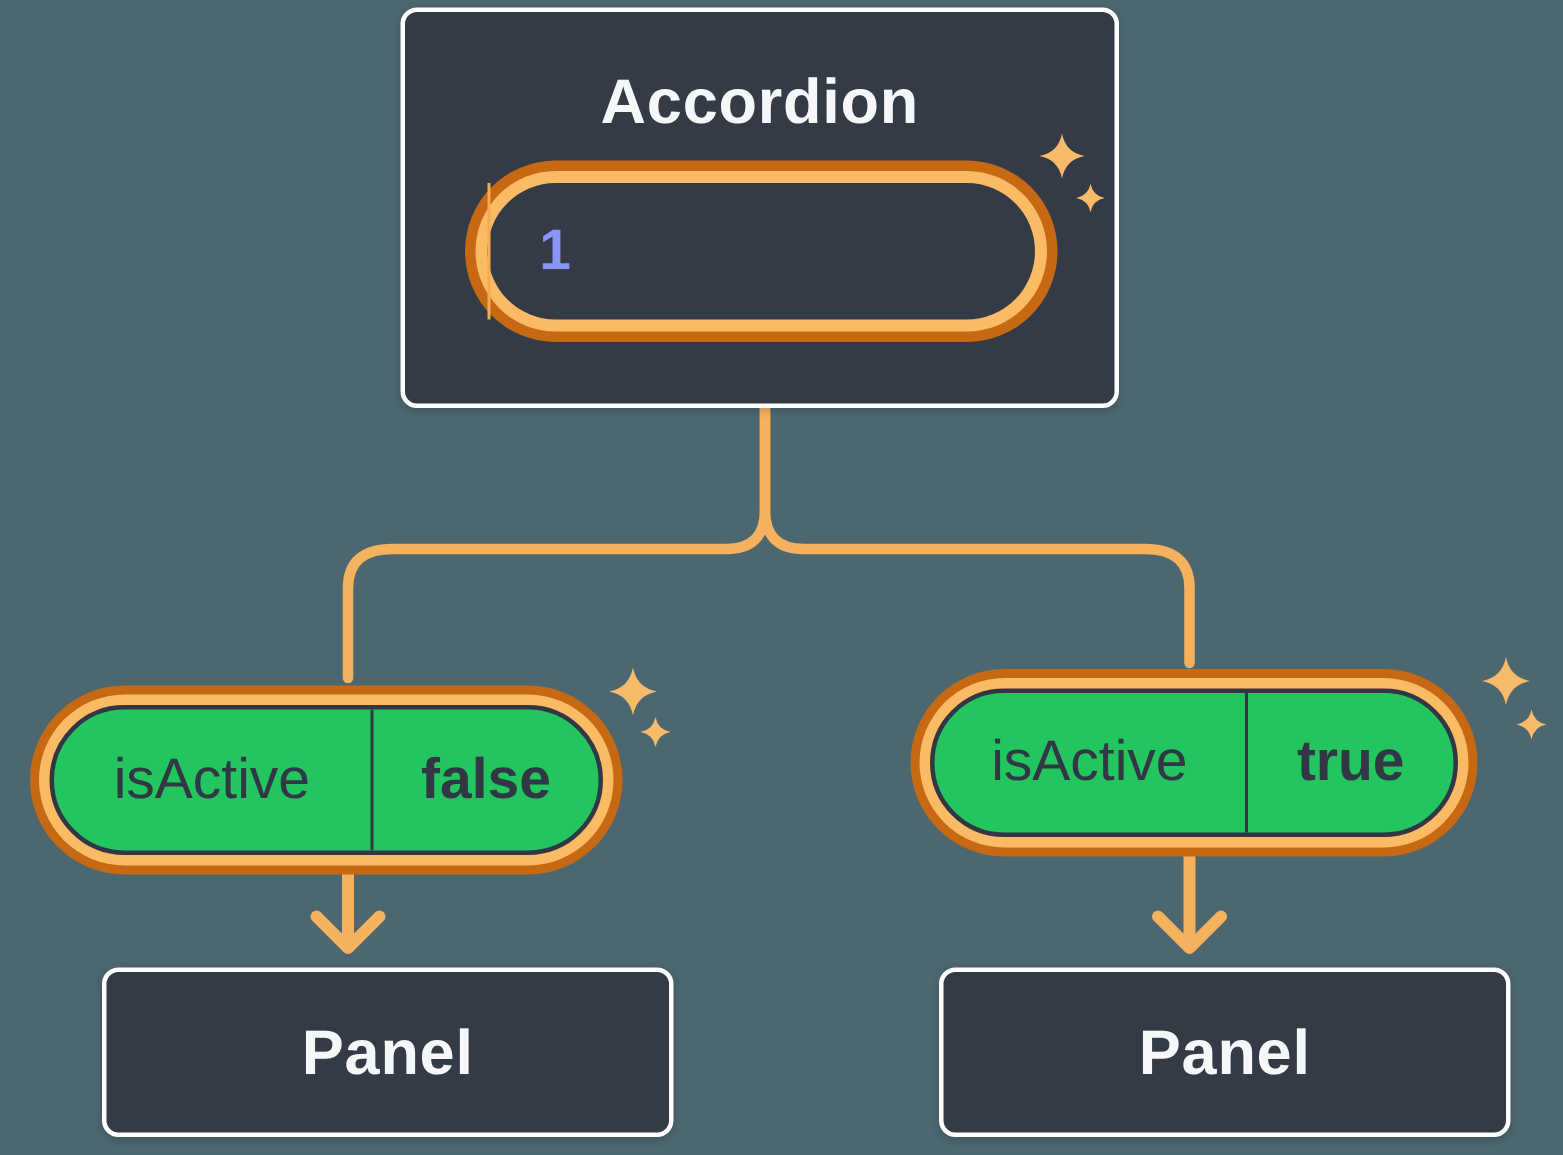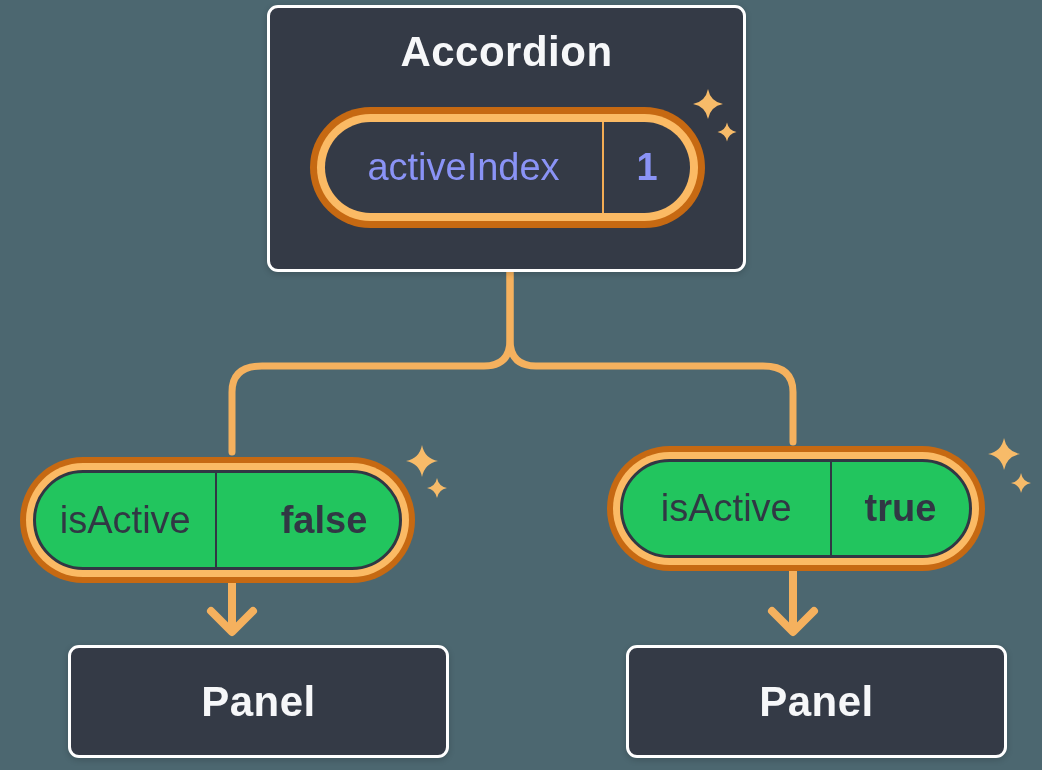--- a/index.html
+++ b/index.html
@@ -32,21 +32,21 @@
     border-radius: 11px;
     box-sizing: border-box;
     z-index: 2;
     box-shadow: 0 2px 6px rgba(0,0,0,0.18);
   }
   .root-card {
     left: 267px; top: 5px;
     width: 479px; height: 267px;
   }
   .card-title {
-    padding-top: 20px;
+    padding-top: 36px;
     text-align: center;
     color: #F6F7F9;
     font-size: 42px;
     font-weight: 600;
     letter-spacing: 0.5px;
   }
   .panel {
     display: flex;
     align-items: center;
     justify-content: center;
@@ -80,21 +80,21 @@
 
   .pill-purple {
     background: #22c55e;
     border: 3px solid #313744;
     box-shadow: 0 0 0 7px #FBBA64, 0 0 0 13px #C66912;
     color: #313744;
   }
   .pill-purple .pill-sep { background: #313744; width: 2.5px; }
   .pill-left  { left: 33px;  top: 470px; width: 369px; height: 100px; }
   .pill-right { left: 620px; top: 459px; width: 352px; height: 99px; }
-  .pill-left  .pill-value { width: 150px; padding-left: 32px; }
+  .pill-left  .pill-value { width: 150px; }
   .pill-right .pill-value { width: 137px; }
 
   .pill-label {
     flex: 1;
     display: flex;
     align-items: center;
     justify-content: center;
   }
   .pill-sep { align-self: stretch; }
   .pill-value {
@@ -119,21 +119,20 @@
       <path d="M232,555 L232,624"></path>
       <path d="M211,611 L232,632 L253,611"></path>
       <path d="M793,548 L793,624"></path>
       <path d="M772,611 L793,632 L814,611"></path>
     </g>
   </svg>
 
   <div class="card root-card">
     <div class="card-title">Accordion</div>
     <div class="pill pill-dark">
-      <div class="pill-label">activeIndex</div>
       <div class="pill-sep"></div>
       <div class="pill-value purple-text">1</div>
     </div>
   </div>
 
   <div class="pill pill-purple pill-left">
     <div class="pill-label">isActive</div>
     <div class="pill-sep"></div>
     <div class="pill-value">false</div>
   </div>

